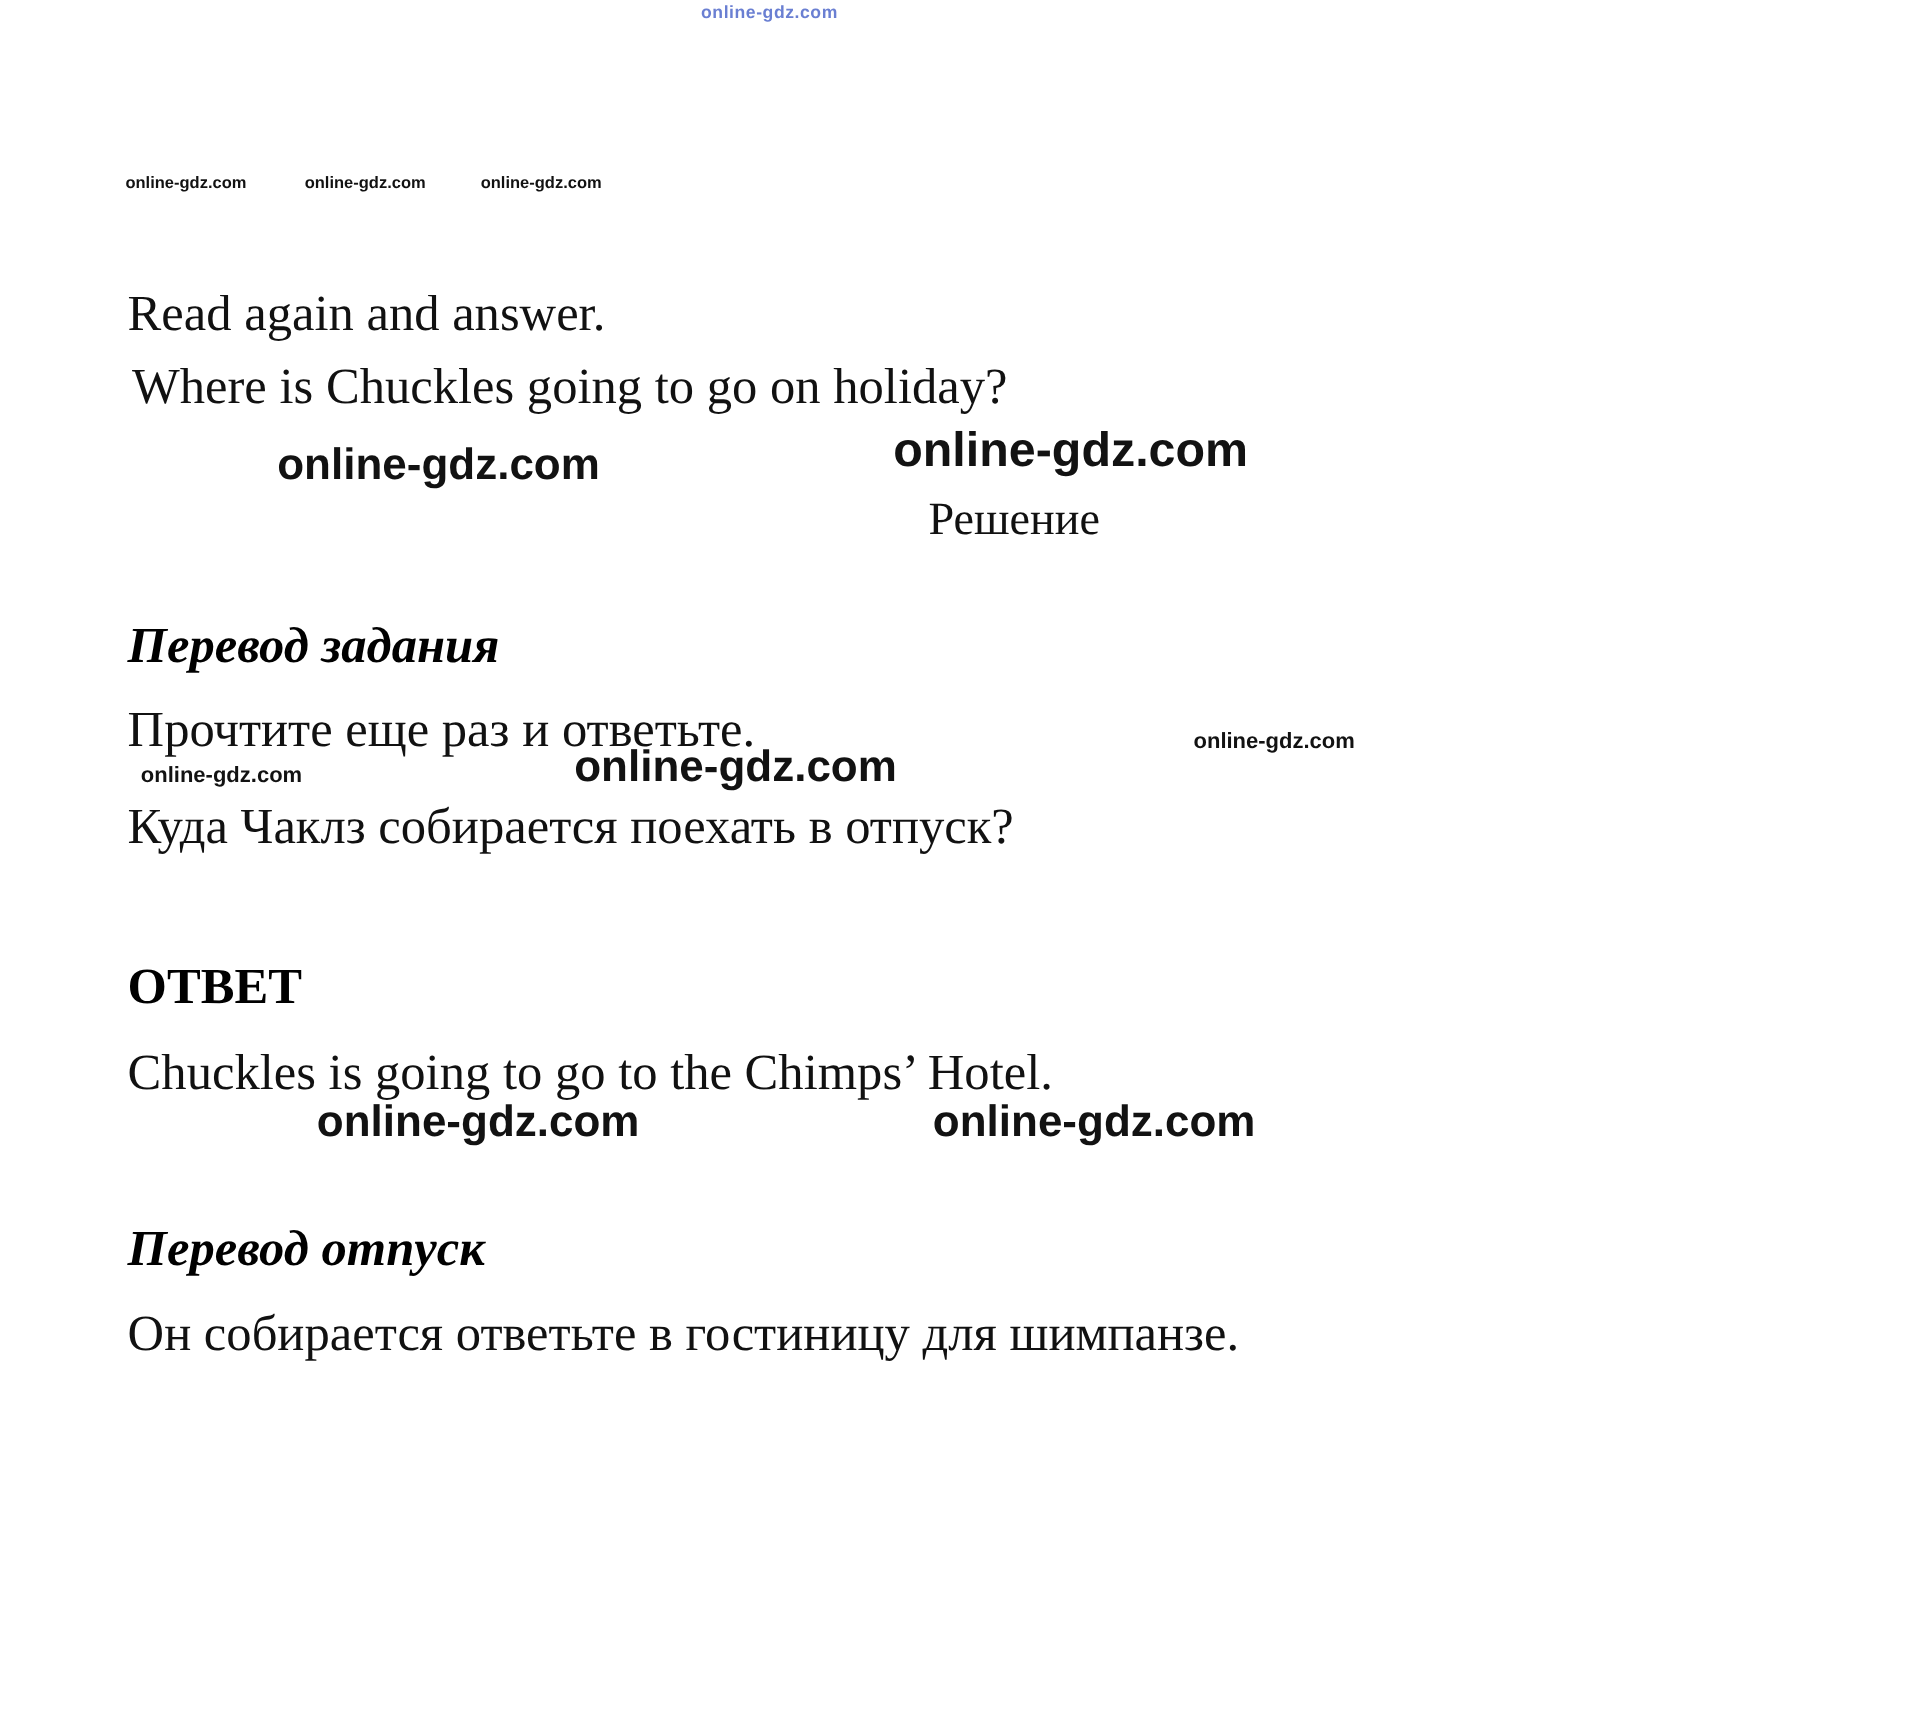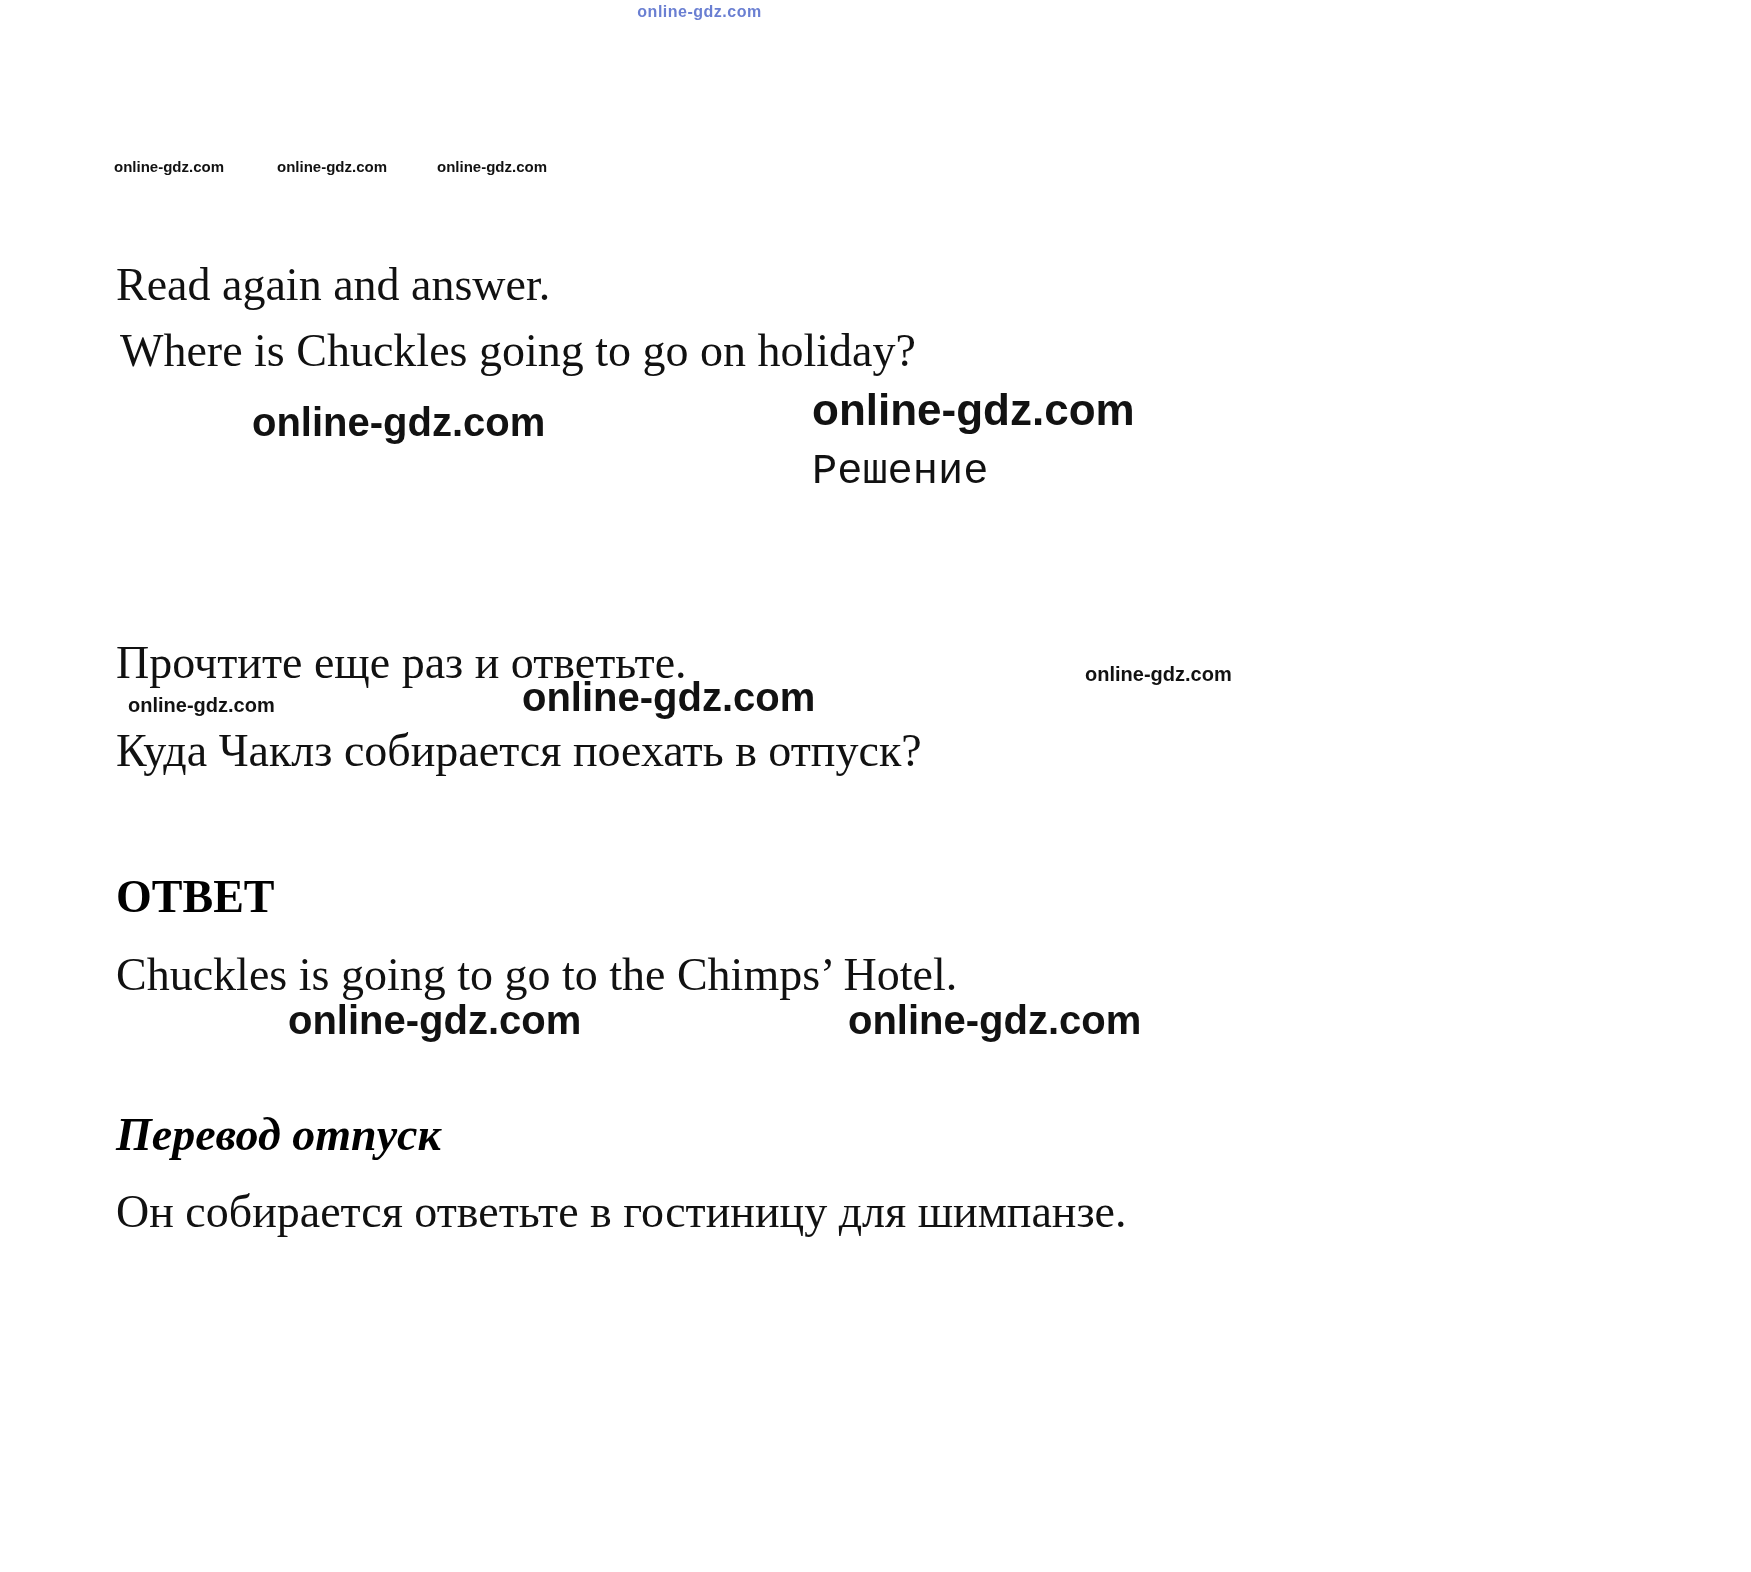--- a/index.html
+++ b/index.html
@@ -70,21 +70,21 @@
     white-space: nowrap;
     color: #000000;
   }
 
   .task-line-1 { left: 116px; top: 258px; }
   .task-line-2 { left: 120px; top: 324px; }
 
   .wm-bold-1 { left: 252px; top: 400px; font-size: 40px; }
   .wm-bold-2 { left: 812px; top: 385px; font-size: 44px; }
 
-  .solution-label { left: 812px; top: 448px; font-size: 42px; font-family: Liberation Mono, monospace; }
+  .solution-label { left: 844px; top: 448px; font-size: 42px; }
 
   .translation-heading { left: 116px; top: 560px; }
 
   .translation-line-1 { left: 116px; top: 636px; }
 
   .wm-small-right { left: 1085px; top: 663px; font-size: 20px; }
   .wm-bold-3 { left: 522px; top: 675px; font-size: 40px; }
   .wm-small-left2 { left: 128px; top: 694px; font-size: 20px; }
 
   .translation-line-2 { left: 116px; top: 712px; margin-top: 12px; }
@@ -112,20 +112,21 @@
 
 
   <div class="serif-text task-line-1">Read again and answer.</div>
   <div class="serif-text task-line-2">Where is Chuckles going to go on holiday?</div>
 
   <div class="wm wm-bold-1">online-gdz.com</div>
   <div class="wm wm-bold-2">online-gdz.com</div>
 
   <div class="serif-text solution-label">Решение</div>
 
+  <div class="heading-italic translation-heading">Перевод задания</div>
   <div class="serif-text translation-line-1">Прочтите еще раз и ответьте.</div>
 
   <div class="wm wm-small-right">online-gdz.com</div>
   <div class="wm wm-bold-3">online-gdz.com</div>
   <div class="wm wm-small-left2">online-gdz.com</div>
 
   <div class="serif-text translation-line-2">Куда Чаклз собирается поехать в отпуск?</div>
 
   <div class="heading-bold answer-heading">ОТВЕТ</div>
   <div class="serif-text answer-text">Chuckles is going to go to the Chimps’ Hotel.</div>

